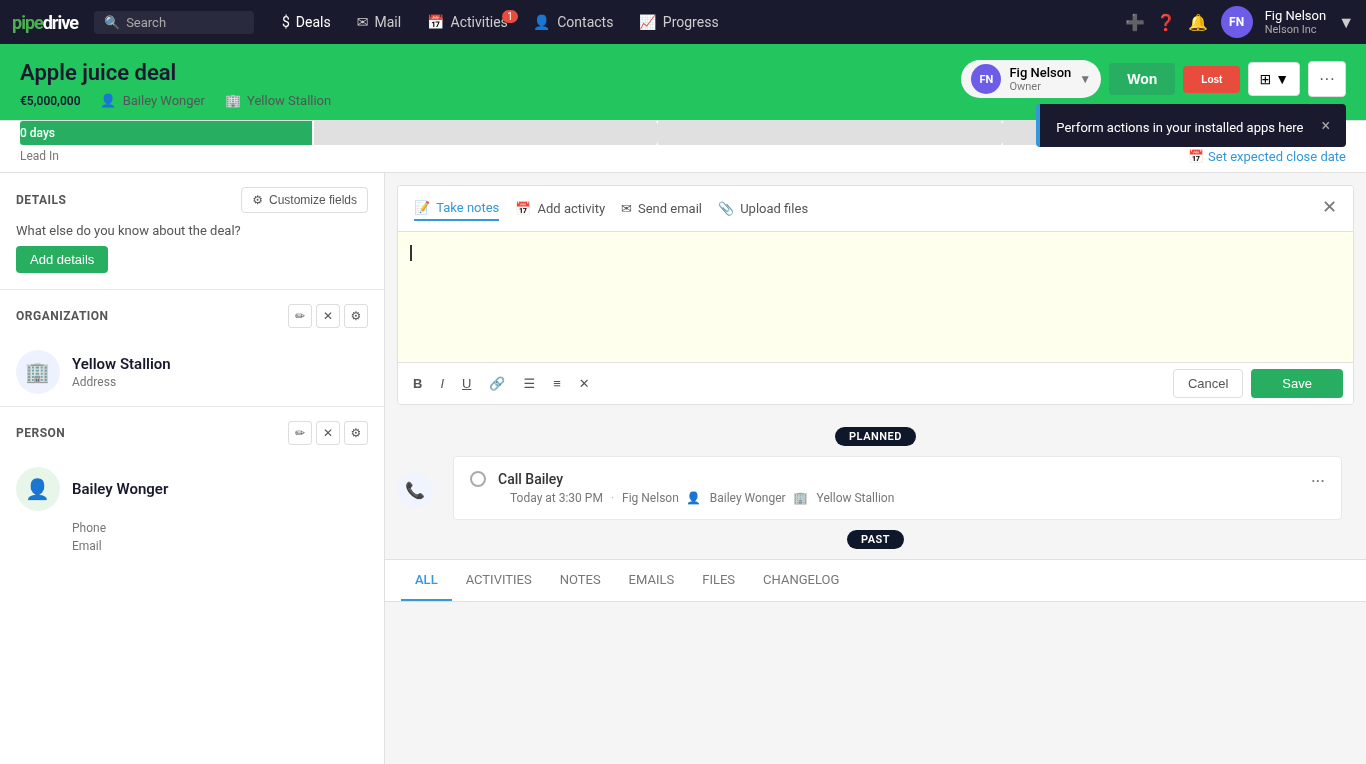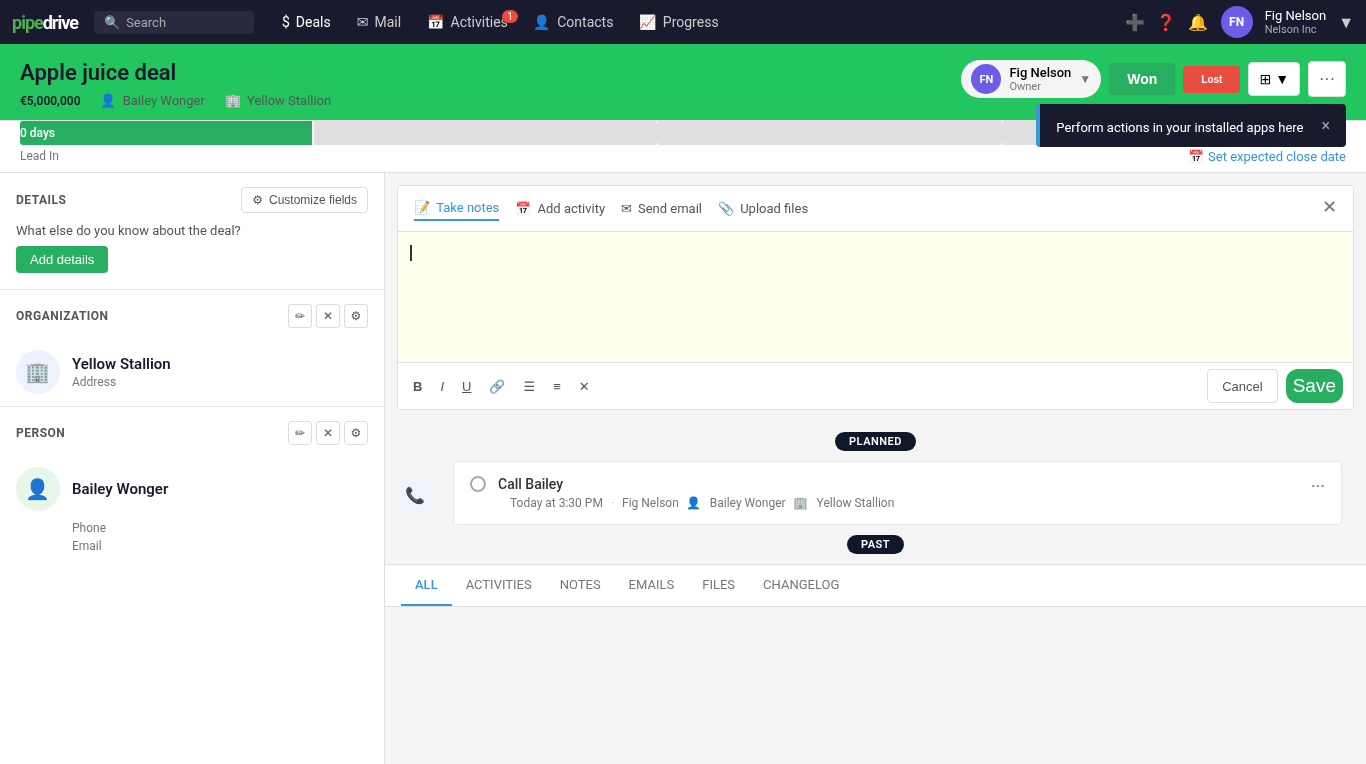--- a/index.html
+++ b/index.html
@@ -292,21 +292,21 @@
     }
     .editor-actions {
       display: flex; gap: 8px; margin-left: auto;
     }
     .btn-cancel {
       border: 1px solid #ddd; background: #fff; padding: 6px 14px;
       border-radius: 4px; cursor: pointer; font-size: 13px; color: #555;
     }
     .btn-save {
       background: #27ae60; color: #fff; border: none;
-      padding: 6px 7px; border-radius: 12px; cursor: pointer; font-size: 19px;
+      padding: 6px 31px; border-radius: 4px; cursor: pointer; font-size: 13px;
     }
 
     
     .timeline-label {
       display: flex; justify-content: center; padding: 10px;
     }
     .timeline-badge {
       background: #0f172a; color: #fff; border-radius: 12px;
       padding: 3px 14px; font-size: 11px; font-weight: 600;
       text-transform: uppercase; letter-spacing: 0.5px;

